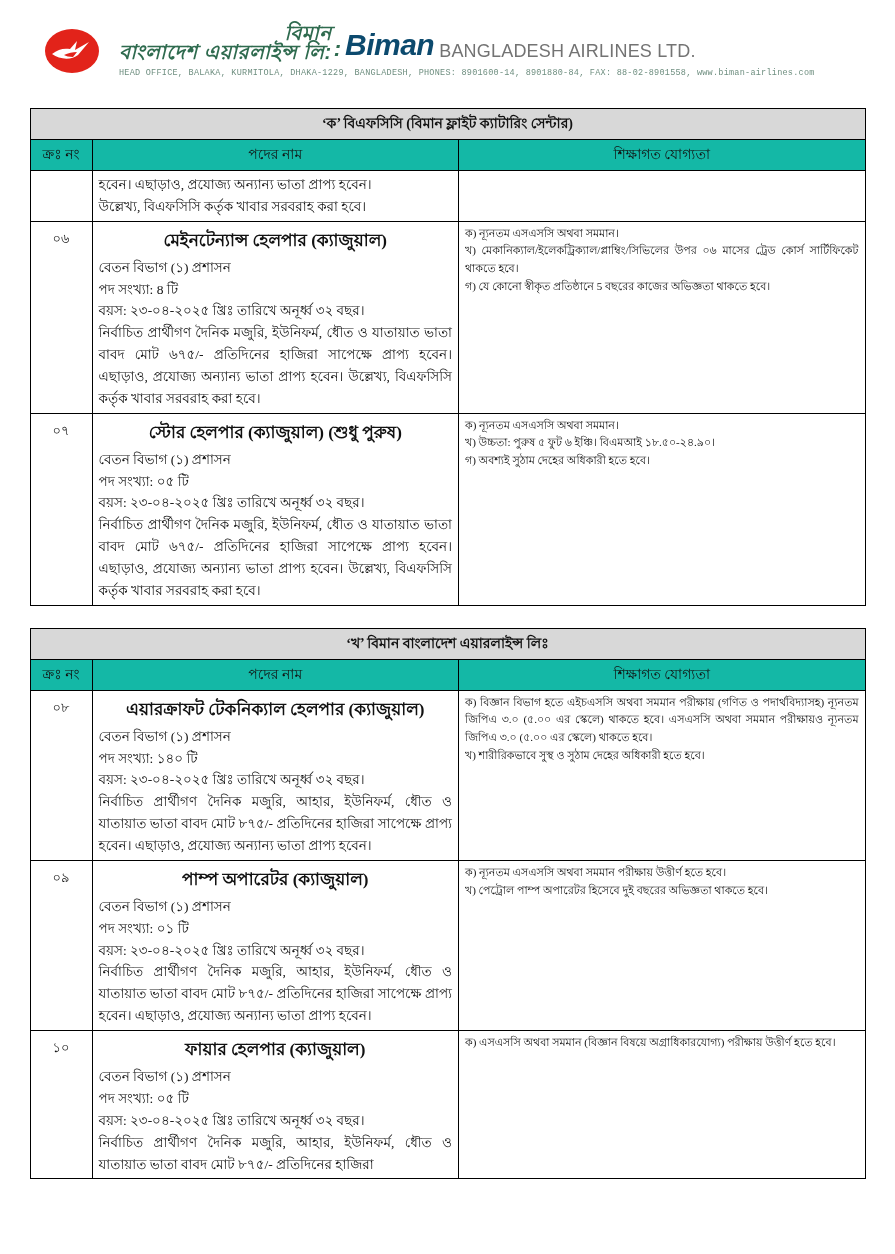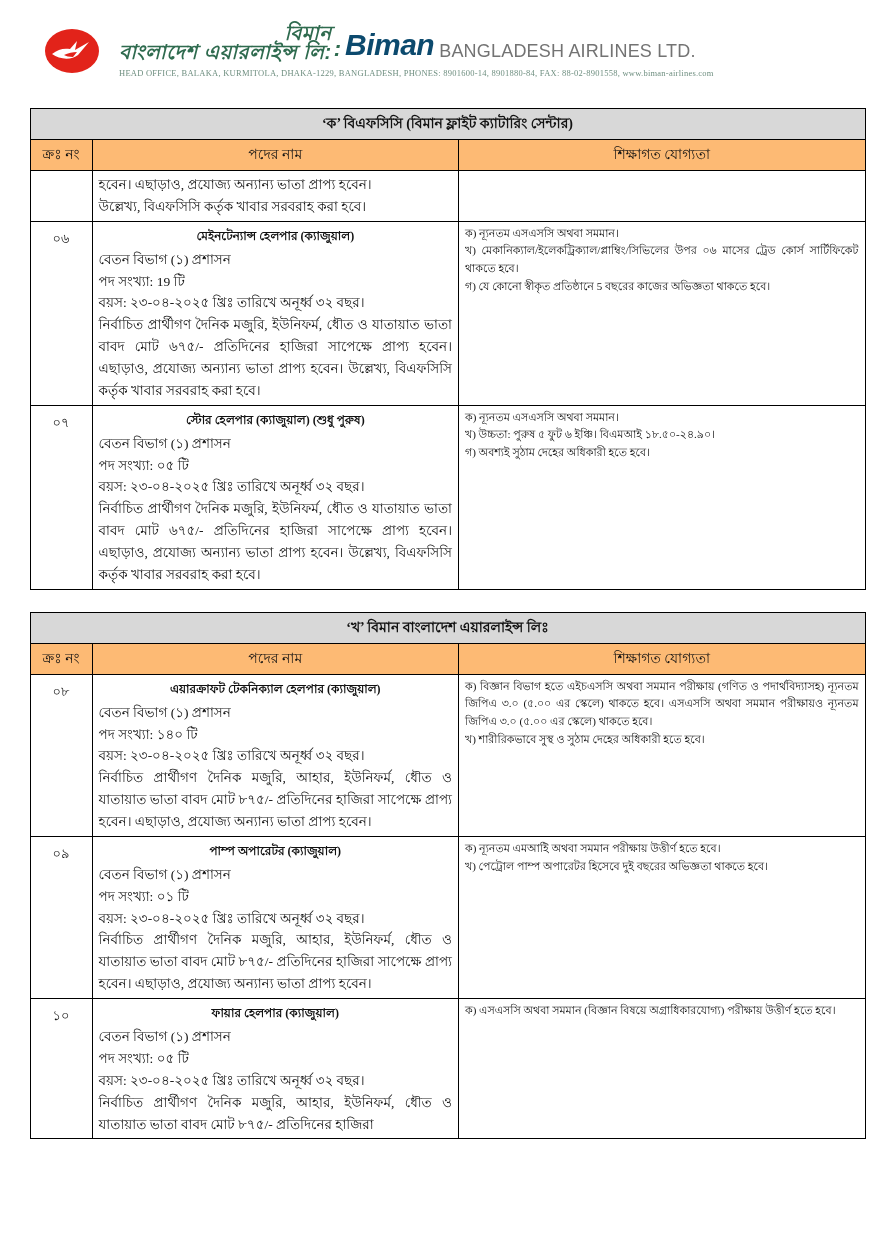--- a/index.html
+++ b/index.html
@@ -78,21 +78,21 @@
   }
   .biman-tail {
     font-family: "Liberation Sans", sans-serif;
     font-size: 18px;
     color: #737373;
     align-self: flex-end;
     margin-left: 5px;
     letter-spacing: 0.2px;
   }
   .address-line {
-    font-family: Liberation Serif, serif;
+    font-family: Liberation Mono, monospace;
     font-size: 8.5px;
     color: #6f8f80;
     letter-spacing: 0.25px;
     margin-top: 6px;
     white-space: nowrap;
   }
 
   
   .doc-table {
     width: 836px;
@@ -110,39 +110,39 @@
     padding: 3px 6px;
   }
   .section-title-cell {
     background: #d8d8d8;
     text-align: center;
     font-weight: bold;
     font-size: 14px;
     padding: 4px 6px;
   }
   .col-head {
-    background: #fdba74;
+    background: #14b8a6;
     text-align: center;
     font-weight: normal;
     font-size: 14px;
     padding: 4px 6px;
   }
   .c-sl   { width: 62px; }
   .c-post { width: 366px; }
   .c-qual { width: 406px; }
 
   td.sl {
     text-align: center;
     padding-top: 7px;
     font-size: 13px;
   }
   .post-title {
     text-align: center;
     font-weight: bold;
-    font-size: 12px;
+    font-size: 17px;
     margin: 2px 0 2px 0;
   }
   .post-line {
     font-size: 13.5px;
     line-height: 1.62;
     margin: 0;
   }
   .post-line.just {
     text-align: justify;
     text-align-last: left;
@@ -215,21 +215,21 @@
         <p class="cont-line last">উল্লেখ্য, বিএফসিসি কর্তৃক খাবার সরবরাহ করা হবে।</p>
       </td>
       <td class="empty-cell"></td>
     </tr>
 
     <tr>
       <td class="sl">০৬</td>
       <td>
         <div class="post-title">মেইনটেন্যান্স হেলপার (ক্যাজুয়াল)</div>
         <p class="post-line">বেতন বিভাগ (১) প্রশাসন</p>
-        <p class="post-line">পদ সংখ্যা: 19 টি</p>
+        <p class="post-line">পদ সংখ্যা: 8 টি</p>
         <p class="post-line">বয়স: ২৩-০৪-২০২৫ খ্রিঃ তারিখে অনূর্ধ্ব ৩২ বছর।</p>
         <p class="post-line just">নির্বাচিত প্রার্থীগণ দৈনিক মজুরি, ইউনিফর্ম, ধৌত ও যাতায়াত ভাতা বাবদ মোট ৬৭৫/- প্রতিদিনের হাজিরা সাপেক্ষে প্রাপ্য হবেন। এছাড়াও, প্রযোজ্য অন্যান্য ভাতা প্রাপ্য হবেন। উল্লেখ্য, বিএফসিসি কর্তৃক খাবার সরবরাহ করা হবে।</p>
       </td>
       <td>
         <p class="qual-line">ক) ন্যূনতম এসএসসি অথবা সমমান।</p>
         <p class="qual-line just">খ) মেকানিক্যাল/ইলেকট্রিক্যাল/প্লাম্বিং/সিভিলের উপর ০৬ মাসের ট্রেড কোর্স সার্টিফিকেট থাকতে হবে।</p>
         <p class="qual-line just">গ) যে কোনো স্বীকৃত প্রতিষ্ঠানে 5 বছরের কাজের অভিজ্ঞতা থাকতে হবে।</p>
       </td>
     </tr>
 
@@ -285,21 +285,21 @@
     <tr>
       <td class="sl">০৯</td>
       <td>
         <div class="post-title">পাম্প অপারেটর (ক্যাজুয়াল)</div>
         <p class="post-line">বেতন বিভাগ (১) প্রশাসন</p>
         <p class="post-line">পদ সংখ্যা: ০১ টি</p>
         <p class="post-line">বয়স: ২৩-০৪-২০২৫ খ্রিঃ তারিখে অনূর্ধ্ব ৩২ বছর।</p>
         <p class="post-line just">নির্বাচিত প্রার্থীগণ দৈনিক মজুরি, আহার, ইউনিফর্ম, ধৌত ও যাতায়াত ভাতা বাবদ মোট ৮৭৫/- প্রতিদিনের হাজিরা সাপেক্ষে প্রাপ্য হবেন। এছাড়াও, প্রযোজ্য অন্যান্য ভাতা প্রাপ্য হবেন।</p>
       </td>
       <td>
-        <p class="qual-line">ক) ন্যূনতম এমআইি অথবা সমমান পরীক্ষায় উত্তীর্ণ হতে হবে।</p>
+        <p class="qual-line">ক) ন্যূনতম এসএসসি অথবা সমমান পরীক্ষায় উত্তীর্ণ হতে হবে।</p>
         <p class="qual-line just">খ) পেট্রোল পাম্প অপারেটর হিসেবে দুই বছরের অভিজ্ঞতা থাকতে হবে।</p>
       </td>
     </tr>
 
     <tr>
       <td class="sl">১০</td>
       <td>
         <div class="post-title">ফায়ার হেলপার (ক্যাজুয়াল)</div>
         <p class="post-line">বেতন বিভাগ (১) প্রশাসন</p>
         <p class="post-line">পদ সংখ্যা: ০৫ টি</p>

